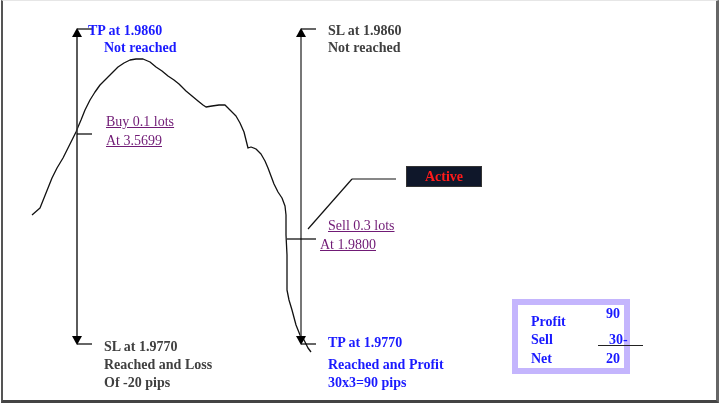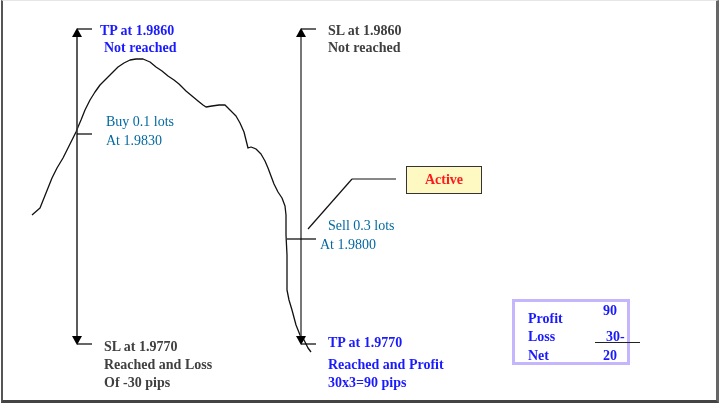--- a/index.html
+++ b/index.html
@@ -3,23 +3,23 @@
 <meta charset="utf-8">
 <style>
   html, body { margin:0; padding:0; background:#ffffff; }
   body { width:723px; height:408px; position:relative; overflow:hidden; font-family:"Liberation Serif", serif; }
   .frame { position:absolute; left:1px; top:0px; width:718px; height:403px; border-left:2px solid #555; border-right:3px solid #666; border-bottom:3px solid #444; border-top:1px solid #e6e6e6; box-sizing:border-box; }
   svg.canvas { position:absolute; left:0; top:0; }
   .lbl { position:absolute; font-size:14px; line-height:17px; white-space:nowrap; }
   .bold { font-weight:bold; }
   .blue { color:#1a1aff; }
   .red { color:#404040; }
-  .green { color:#0369a1; }
-  .active-box { position:absolute; left:406px; top:166px; width:76px; height:28px; border:1.5px solid #333; box-sizing:border-box; display:flex; align-items:center; justify-content:center; font-weight:bold; font-size:14px; color:#ff1a1a; background:#fef9c3; }
-  .summary { position:absolute; left:512px; top:299px; width:118px; height:66px; border:3px solid #c4b5fd; box-sizing:border-box; background:#fff; }
+  .green { color:#701a75;text-decoration:underline; }
+  .active-box { position:absolute; left:406px; top:166px; width:76px; height:21px; border:1.5px solid #333; box-sizing:border-box; display:flex; align-items:center; justify-content:center; font-weight:bold; font-size:14px; color:#ff1a1a; background:#0f172a; }
+  .summary { position:absolute; left:512px; top:299px; width:118px; height:75px; border:6px solid #c4b5fd; box-sizing:border-box; background:#fff; }
   .summary .row { position:absolute; left:13px; font-weight:bold; font-size:14px; line-height:17px; color:#1a1aff; }
   .summary .val { position:absolute; font-weight:bold; font-size:14px; line-height:17px; color:#1a1aff; }
   .summary .rule { position:absolute; left:80px; top:40px; width:45px; height:0; border-top:1.5px solid #222; }
 </style>
 </head>
 <body>
 
 <div class="frame"></div>
 
 <svg class="canvas" width="723" height="408" viewBox="0 0 723 408">
@@ -42,39 +42,39 @@
   <path d="M296,37 L301,28 L306,37 Z" fill="#000"></path>
   <path d="M296,336 L301,345 L306,336 Z" fill="#000"></path>
   <line x1="301" y1="29" x2="316" y2="29" stroke="#000" stroke-width="1.2"></line>
   <line x1="287" y1="239" x2="316" y2="239" stroke="#000" stroke-width="1.2"></line>
   <line x1="301" y1="344" x2="316" y2="344" stroke="#000" stroke-width="1.2"></line>
 
   <line x1="308" y1="229" x2="352" y2="179" stroke="#111" stroke-width="1.2"></line>
   <line x1="352" y1="179" x2="396" y2="179" stroke="#111" stroke-width="1.2"></line>
 </svg>
 
-<div class="lbl bold blue" style="left:100px;top:22px;">TP at 1.9860</div>
+<div class="lbl bold blue" style="left:88px;top:22px;">TP at 1.9860</div>
 <div class="lbl bold blue" style="left:104px;top:39px;">Not reached</div>
 <div class="lbl green" style="left:106px;top:113px;">Buy 0.1 lots</div>
-<div class="lbl green" style="left:106px;top:132px;">At 1.9830</div>
+<div class="lbl green" style="left:106px;top:132px;">At 3.5699</div>
 <div class="lbl bold red" style="left:104px;top:338px;">SL at 1.9770</div>
 <div class="lbl bold red" style="left:104px;top:356px;">Reached and Loss</div>
-<div class="lbl bold red" style="left:104px;top:374px;">Of -30 pips</div>
+<div class="lbl bold red" style="left:104px;top:374px;">Of -20 pips</div>
 
 <div class="lbl bold red" style="left:328px;top:22px;">SL at 1.9860</div>
 <div class="lbl bold red" style="left:328px;top:39px;">Not reached</div>
 <div class="lbl green" style="left:328px;top:217px;">Sell 0.3 lots</div>
 <div class="lbl green" style="left:320px;top:236px;">At 1.9800</div>
 <div class="lbl bold blue" style="left:328px;top:334px;">TP at 1.9770</div>
 <div class="lbl bold blue" style="left:328px;top:356px;">Reached and Profit</div>
 <div class="lbl bold blue" style="left:328px;top:374px;">30x3=90 pips</div>
 
 <div class="active-box">Active</div>
 
 <div class="summary">
   <div class="row" style="top:8px;">Profit</div>
   <div class="val" style="left:88px;top:0;text-align:right;">90</div>
-  <div class="row" style="top:26px;">Loss</div>
+  <div class="row" style="top:26px;">Sell</div>
   <div class="val" style="left:91px;top:26px;">30-</div>
   <div class="rule"></div>
   <div class="row" style="top:45px;">Net</div>
   <div class="val" style="left:88px;top:45px;">20</div>
 </div>
 
 </body></html>

